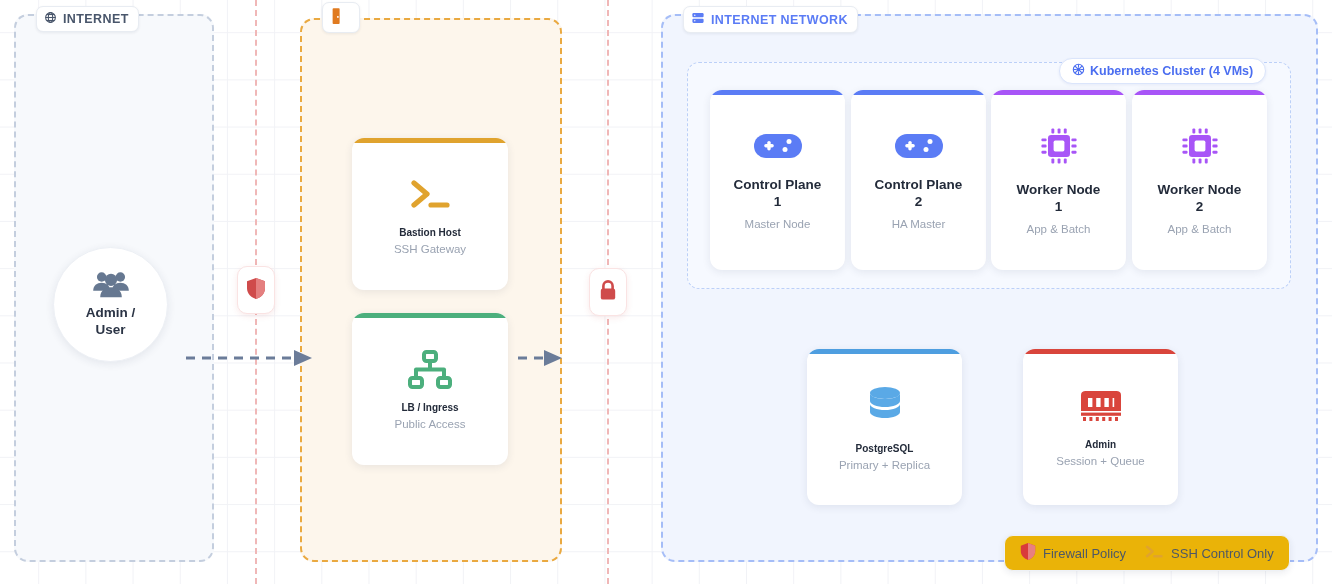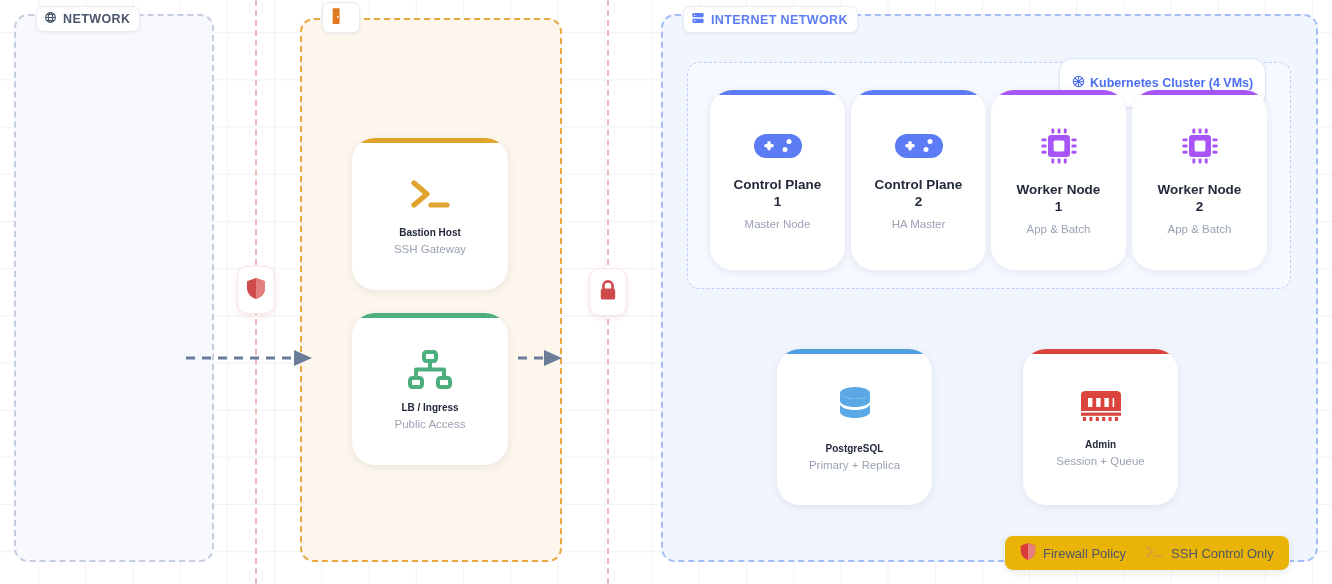--- a/index.html
+++ b/index.html
@@ -116,21 +116,21 @@
     width: 68px;
   }
 
   
   .arrow { position: absolute; }
 
   
   .card {
     position: absolute;
     background: #ffffff;
-    border-radius: 23px;
+    border-radius: 12px;
     box-shadow: 0 2px 8px rgba(30,45,80,0.09);
     display: flex;
     flex-direction: column;
     align-items: center;
     overflow: hidden;
   }
   .card-top { height: 5px; width: 100%; flex: none; }
   .card-body {
     flex: 1;
     width: 100%;
@@ -172,41 +172,41 @@
   }
   .k8s-tag {
     position: absolute;
     left: 1059px; top: 58px;
     display: flex;
     align-items: center;
     gap: 5px;
     background: #ffffff;
     border: 1px solid #dbe5fb;
     border-radius: 14px;
-    padding: 16px 12px;
+    padding: 4px 12px;
     font-size: 12.5px;
     font-weight: bold;
     color: #4b6ef0;
     white-space: nowrap;
     box-shadow: 0 1px 3px rgba(40,70,170,0.08);
   }
 
   .k8s-card { top: 90px; width: 135px; height: 180px; }
   .k8s-card .card-icon { margin-bottom: 12px; }
   .k8s-card .card-title { font-size: 13.5px; }
   .k8s-card .card-sub { margin-top: 4px; }
   .k8s-1 { left: 710px; }
   .k8s-2 { left: 851px; }
   .k8s-3 { left: 991px; }
   .k8s-4 { left: 1132px; }
 
   
   .ds-card { top: 349px; width: 155px; height: 156px; }
   .ds-card .card-icon { margin-bottom: 12px; }
-  .ds-1 { left: 777px; }
+  .ds-1 { left: 807px; }
   .ds-2 { left: 1023px; }
 
   
   .legend {
     position: absolute;
     left: 1004px; top: 535px;
     height: 36px;
     display: flex;
     align-items: center;
     gap: 18px;
@@ -242,21 +242,21 @@
   <div class="zone-tag tag-internet">
     <span>
       <svg width="13" height="13" viewBox="0 0 24 24" fill="none" stroke="#49566b" stroke-width="2">
         <circle cx="12" cy="12" r="9"></circle>
         <ellipse cx="12" cy="12" rx="4" ry="9"></ellipse>
         <line x1="3" y1="12" x2="21" y2="12"></line>
         <line x1="4.8" y1="6.5" x2="19.2" y2="6.5"></line>
         <line x1="4.8" y1="17.5" x2="19.2" y2="17.5"></line>
       </svg>
     </span>
-    <span>NETWORK</span>
+    <span>INTERNET</span>
   </div>
 
   <div class="zone-tag tag-dmz">
     <span>
       <svg width="14" height="18" viewBox="0 0 16 20">
         <rect x="3" y="1" width="8" height="18" rx="1" fill="#e07a1f"></rect>
         <circle cx="9" cy="11" r="1.1" fill="#ffffff"></circle>
       </svg>
     </span>
     <span></span>
@@ -267,20 +267,36 @@
       <svg width="14" height="14" viewBox="0 0 20 20">
         <rect x="2" y="3" width="16" height="6" rx="1.6" fill="#5b7cf5"></rect>
         <rect x="2" y="11" width="16" height="6" rx="1.6" fill="#5b7cf5"></rect>
         <circle cx="5.4" cy="6" r="1" fill="#ffffff"></circle>
         <circle cx="5.4" cy="14" r="1" fill="#ffffff"></circle>
       </svg>
     </span>
     <span>INTERNET NETWORK</span>
   </div>
 
+  <div class="actor">
+    <span class="card-icon">
+      <svg width="38" height="30" viewBox="0 0 40 32" fill="#667891">
+        <circle cx="10" cy="7.5" r="5"></circle>
+        <circle cx="30" cy="7.5" r="5"></circle>
+        <path d="M1 22 c0-5.5 4-8.5 9-8.5 s9 3 9 8.5 z"></path>
+        <path d="M21 22 c0-5.5 4-8.5 9-8.5 s9 3 9 8.5 z"></path>
+        <circle cx="20" cy="10.5" r="6.5"></circle>
+        <path d="M8.5 29 c0-6.8 5.1-10.5 11.5-10.5 s11.5 3.7 11.5 10.5 z"></path>
+      </svg>
+    </span>
+    <div class="actor-label">
+      <div>Admin /</div>
+      <div>User</div>
+    </div>
+  </div>
 
   <svg class="arrow" style="left:186px; top:348px;" width="130" height="20">
     <line x1="0" y1="10" x2="108" y2="10" stroke="#6b7c99" stroke-width="3" stroke-dasharray="9 7" stroke-linecap="butt"></line>
     <polygon points="108,2 126,10 108,18" fill="#6b7c99"></polygon>
   </svg>
 
   <svg class="arrow" style="left:518px; top:348px;" width="48" height="20">
     <line x1="0" y1="10" x2="26" y2="10" stroke="#6b7c99" stroke-width="3" stroke-dasharray="9 7" stroke-linecap="butt"></line>
     <polygon points="26,2 44,10 26,18" fill="#6b7c99"></polygon>
   </svg>

